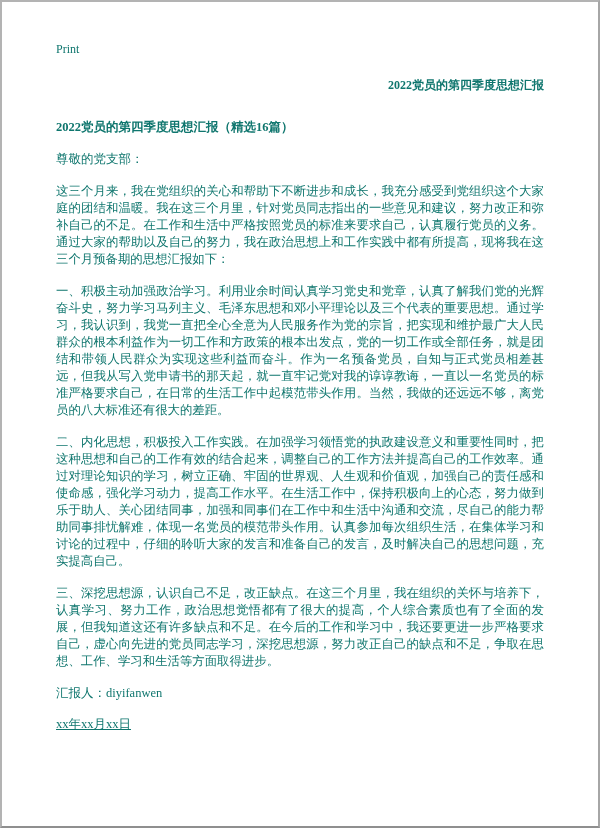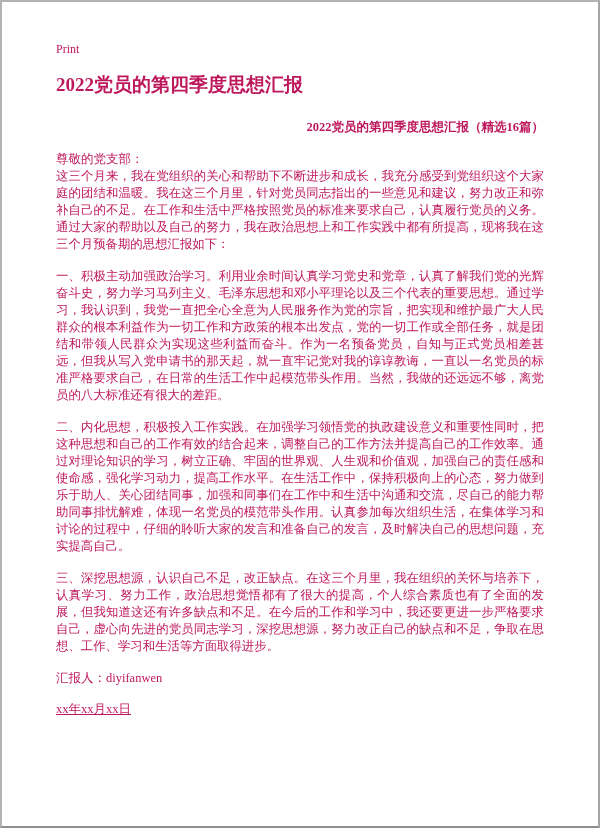--- a/index.html
+++ b/index.html
@@ -10,50 +10,49 @@
   .page {
     width: 600px;
     height: 828px;
     box-sizing: border-box;
     background: #ffffff;
     border: 2px solid #b3b3b3;
     border-bottom-color: #8f8f8f;
     border-right-color: #a6a6a6;
     padding: 40px 54px 10px 54px;
     font-family: "Liberation Serif", serif;
-    color: #be185d;
+    color: #0f766e;
     overflow: hidden;
   }
   .print-link {
     font-size: 12px;
     margin-bottom: 16px;
     cursor: pointer;
   }
   .doc-title {
-    font-size: 19px;
+    font-size: 12px;
     font-weight: bold;
-    text-align: left;
+    text-align: right;
     line-height: 24px;
     margin: 10px 0 22px 0;
   }
   .doc-subtitle {
     font-size: 12.5px;
     font-weight: bold;
     margin-bottom: 15px;
-    text-align: right;
   }
   .section-heading {
     font-size: 12.5px;
     font-weight: bold;
     margin-bottom: 14px;
   }
   .salutation {
     font-size: 12.5px;
     line-height: 17px;
-    margin-bottom: 0;
+    margin-bottom: 15px;
   }
   .para {
     font-size: 12.4px;
     line-height: 17px;
     text-align: justify;
     text-justify: inter-ideograph;
     margin: 0 0 15px 0;
   }
   .signature {
     font-size: 12.5px;

